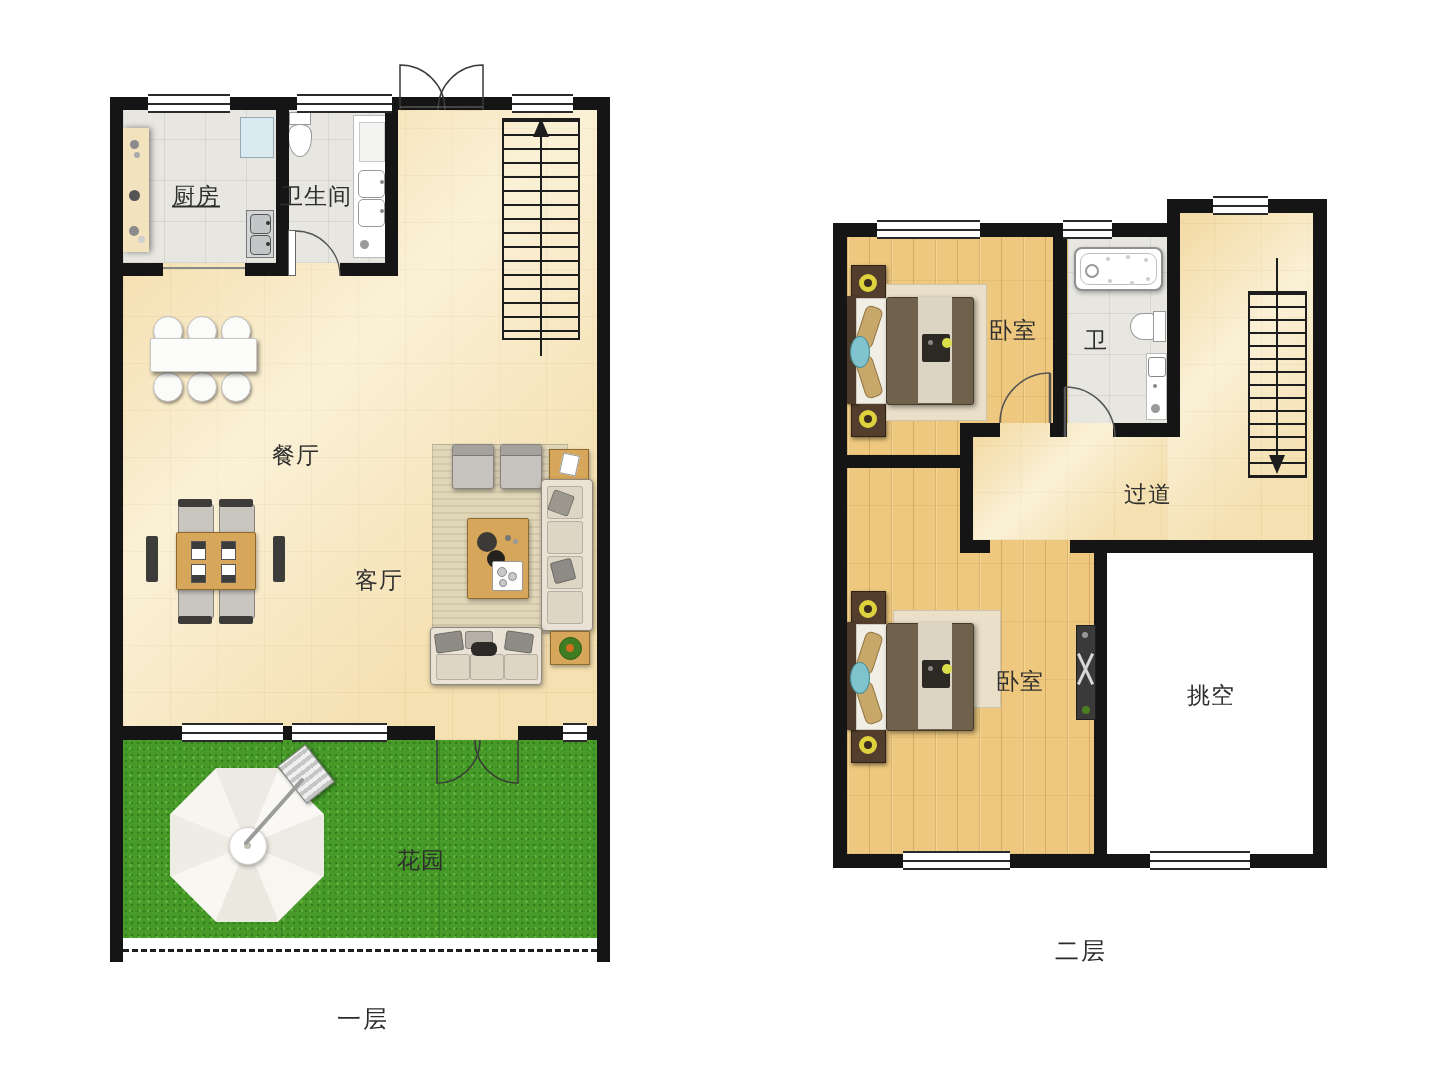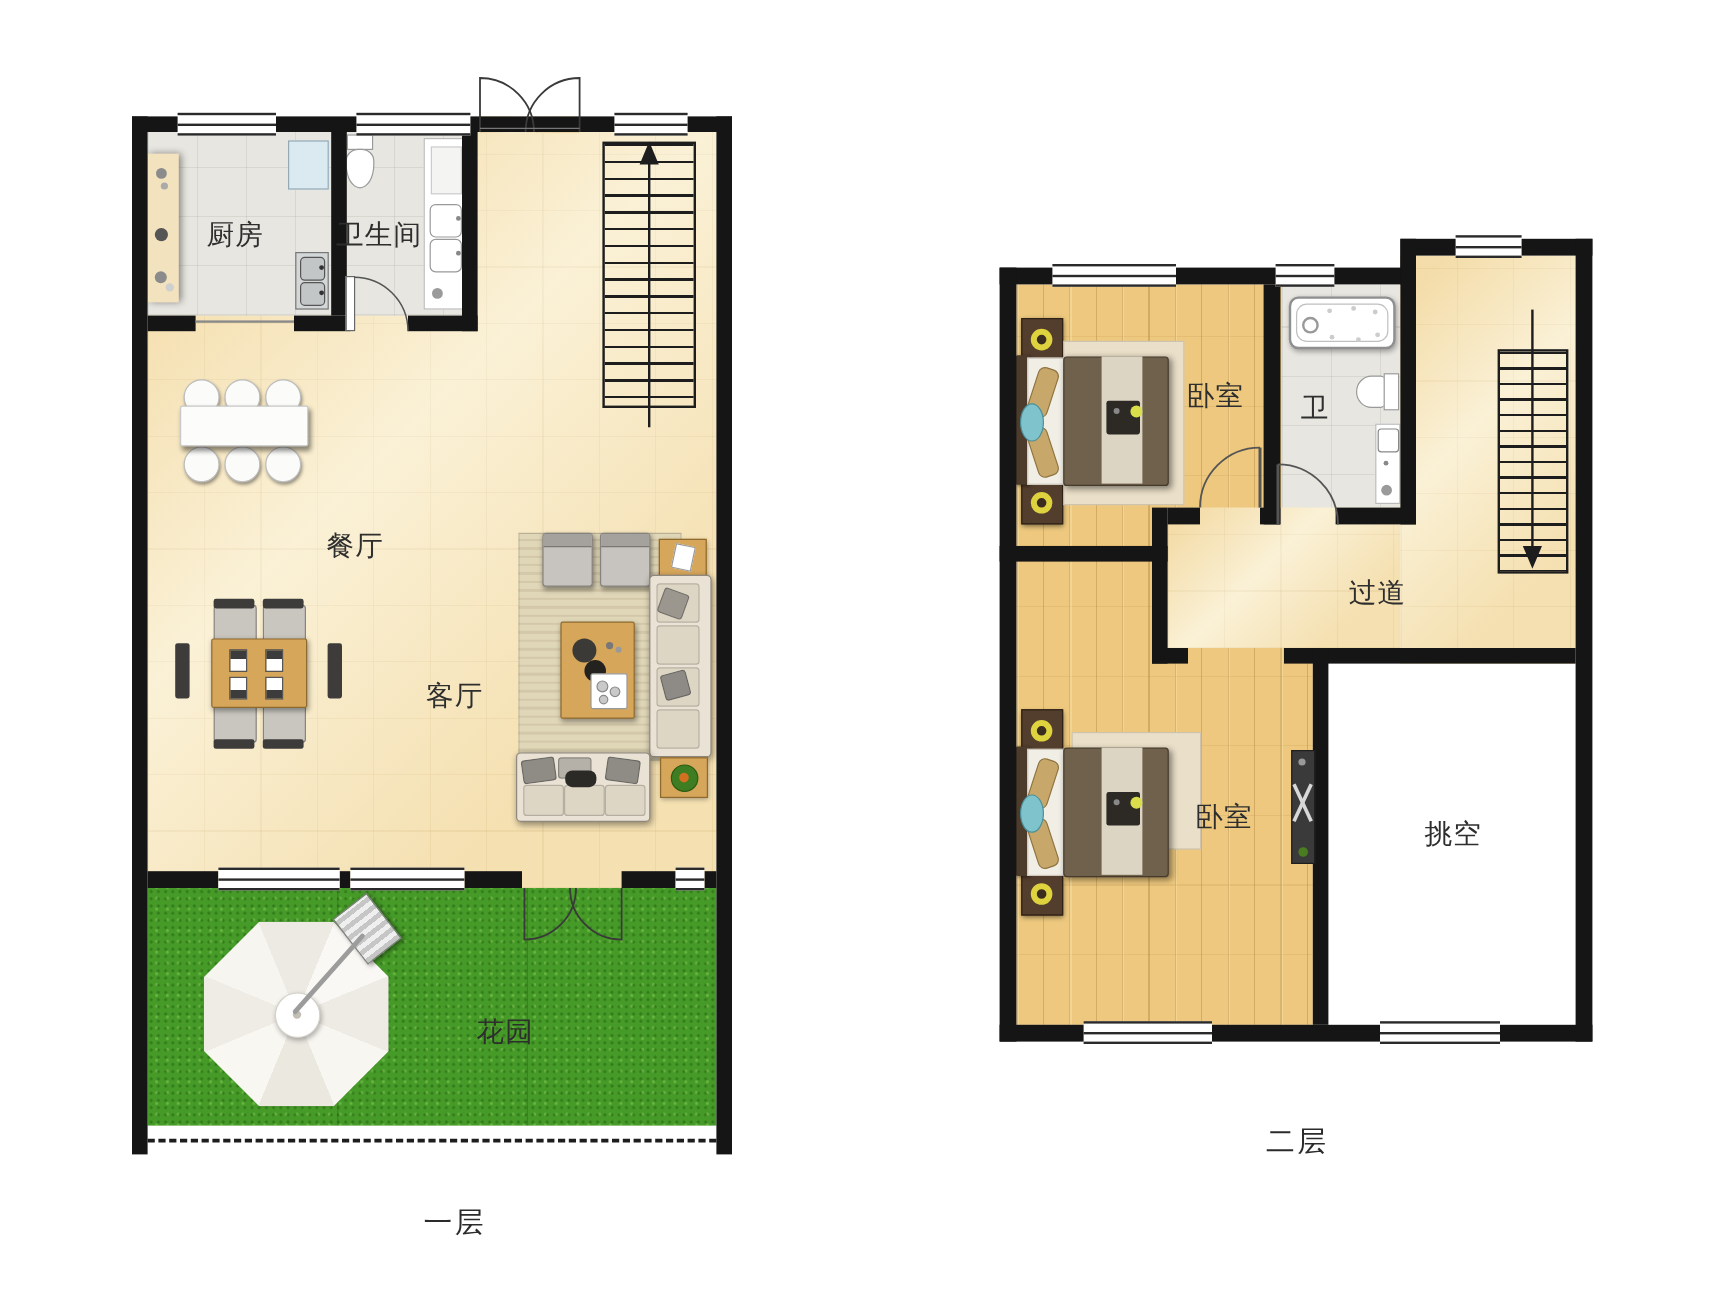--- a/index.html
+++ b/index.html
@@ -192,26 +192,26 @@
     <div class="furn" style="left:170px;top:768px;width:154px;height:154px;
          clip-path:polygon(30% 0%,70% 0%,100% 30%,100% 70%,70% 100%,30% 100%,0% 70%,0% 30%);
          background:conic-gradient(from 22.5deg,#faf8f4 0 45deg,#edebe3 0 90deg,#f8f6f1 0 135deg,#ebe8e0 0 180deg,#f9f7f2 0 225deg,#eeece4 0 270deg,#f7f5f0 0 315deg,#eceae2 0 360deg);
          filter:drop-shadow(2px 4px 5px rgba(0,0,0,.5));"></div>
     <div class="furn" style="left:229px;top:827px;width:36px;height:36px;border-radius:50%;background:#fff;border:1px solid #d5d2ca;box-shadow:1px 2px 4px rgba(0,0,0,.3);">
       <div class="dot" style="left:14px;top:14px;width:7px;height:7px;background:#c2beb4;position:absolute;"></div>
     </div>
     <div class="furn" style="left:288px;top:750px;width:34px;height:46px;transform:rotate(-38deg);
          background:repeating-linear-gradient(0deg,#c6c6c6 0 4px,#efefef 4px 8px);border:1px solid #7f7f7f;box-shadow:1px 2px 4px rgba(0,0,0,.45);"></div>
 
-    <div class="rlabel" style="left:196px;top:196px;">厨房</div>
+    <div class="rlabel" style="left:196px;top:196px;text-decoration:underline;">厨房</div>
     <div class="rlabel" style="left:316px;top:196px;">卫生间</div>
     <div class="rlabel" style="left:296px;top:455px;">餐厅</div>
     <div class="rlabel" style="left:379px;top:580px;">客厅</div>
     <div class="rlabel" style="left:421px;top:860px;">花园</div>
-    <div class="caption" style="left:363px;top:1019px;margin-left:16px;">一层</div>
+    <div class="caption" style="left:363px;top:1019px;">一层</div>
   </div>
 
   <div>
 
     <div class="wood" style="left:847px;top:237px;width:221px;height:218px;"></div>
     <div class="tileG" style="left:1068px;top:237px;width:112px;height:200px;"></div>
     <div class="wood" style="left:847px;top:455px;width:247px;height:399px;"></div>
     <div class="tileC" style="left:973px;top:423px;width:194px;height:117px;z-index:3;"></div>
     <div class="tileC" style="left:1167px;top:213px;width:146px;height:340px;z-index:3;"></div>
     <div class="voidw" style="left:1107px;top:553px;width:206px;height:301px;"></div>

